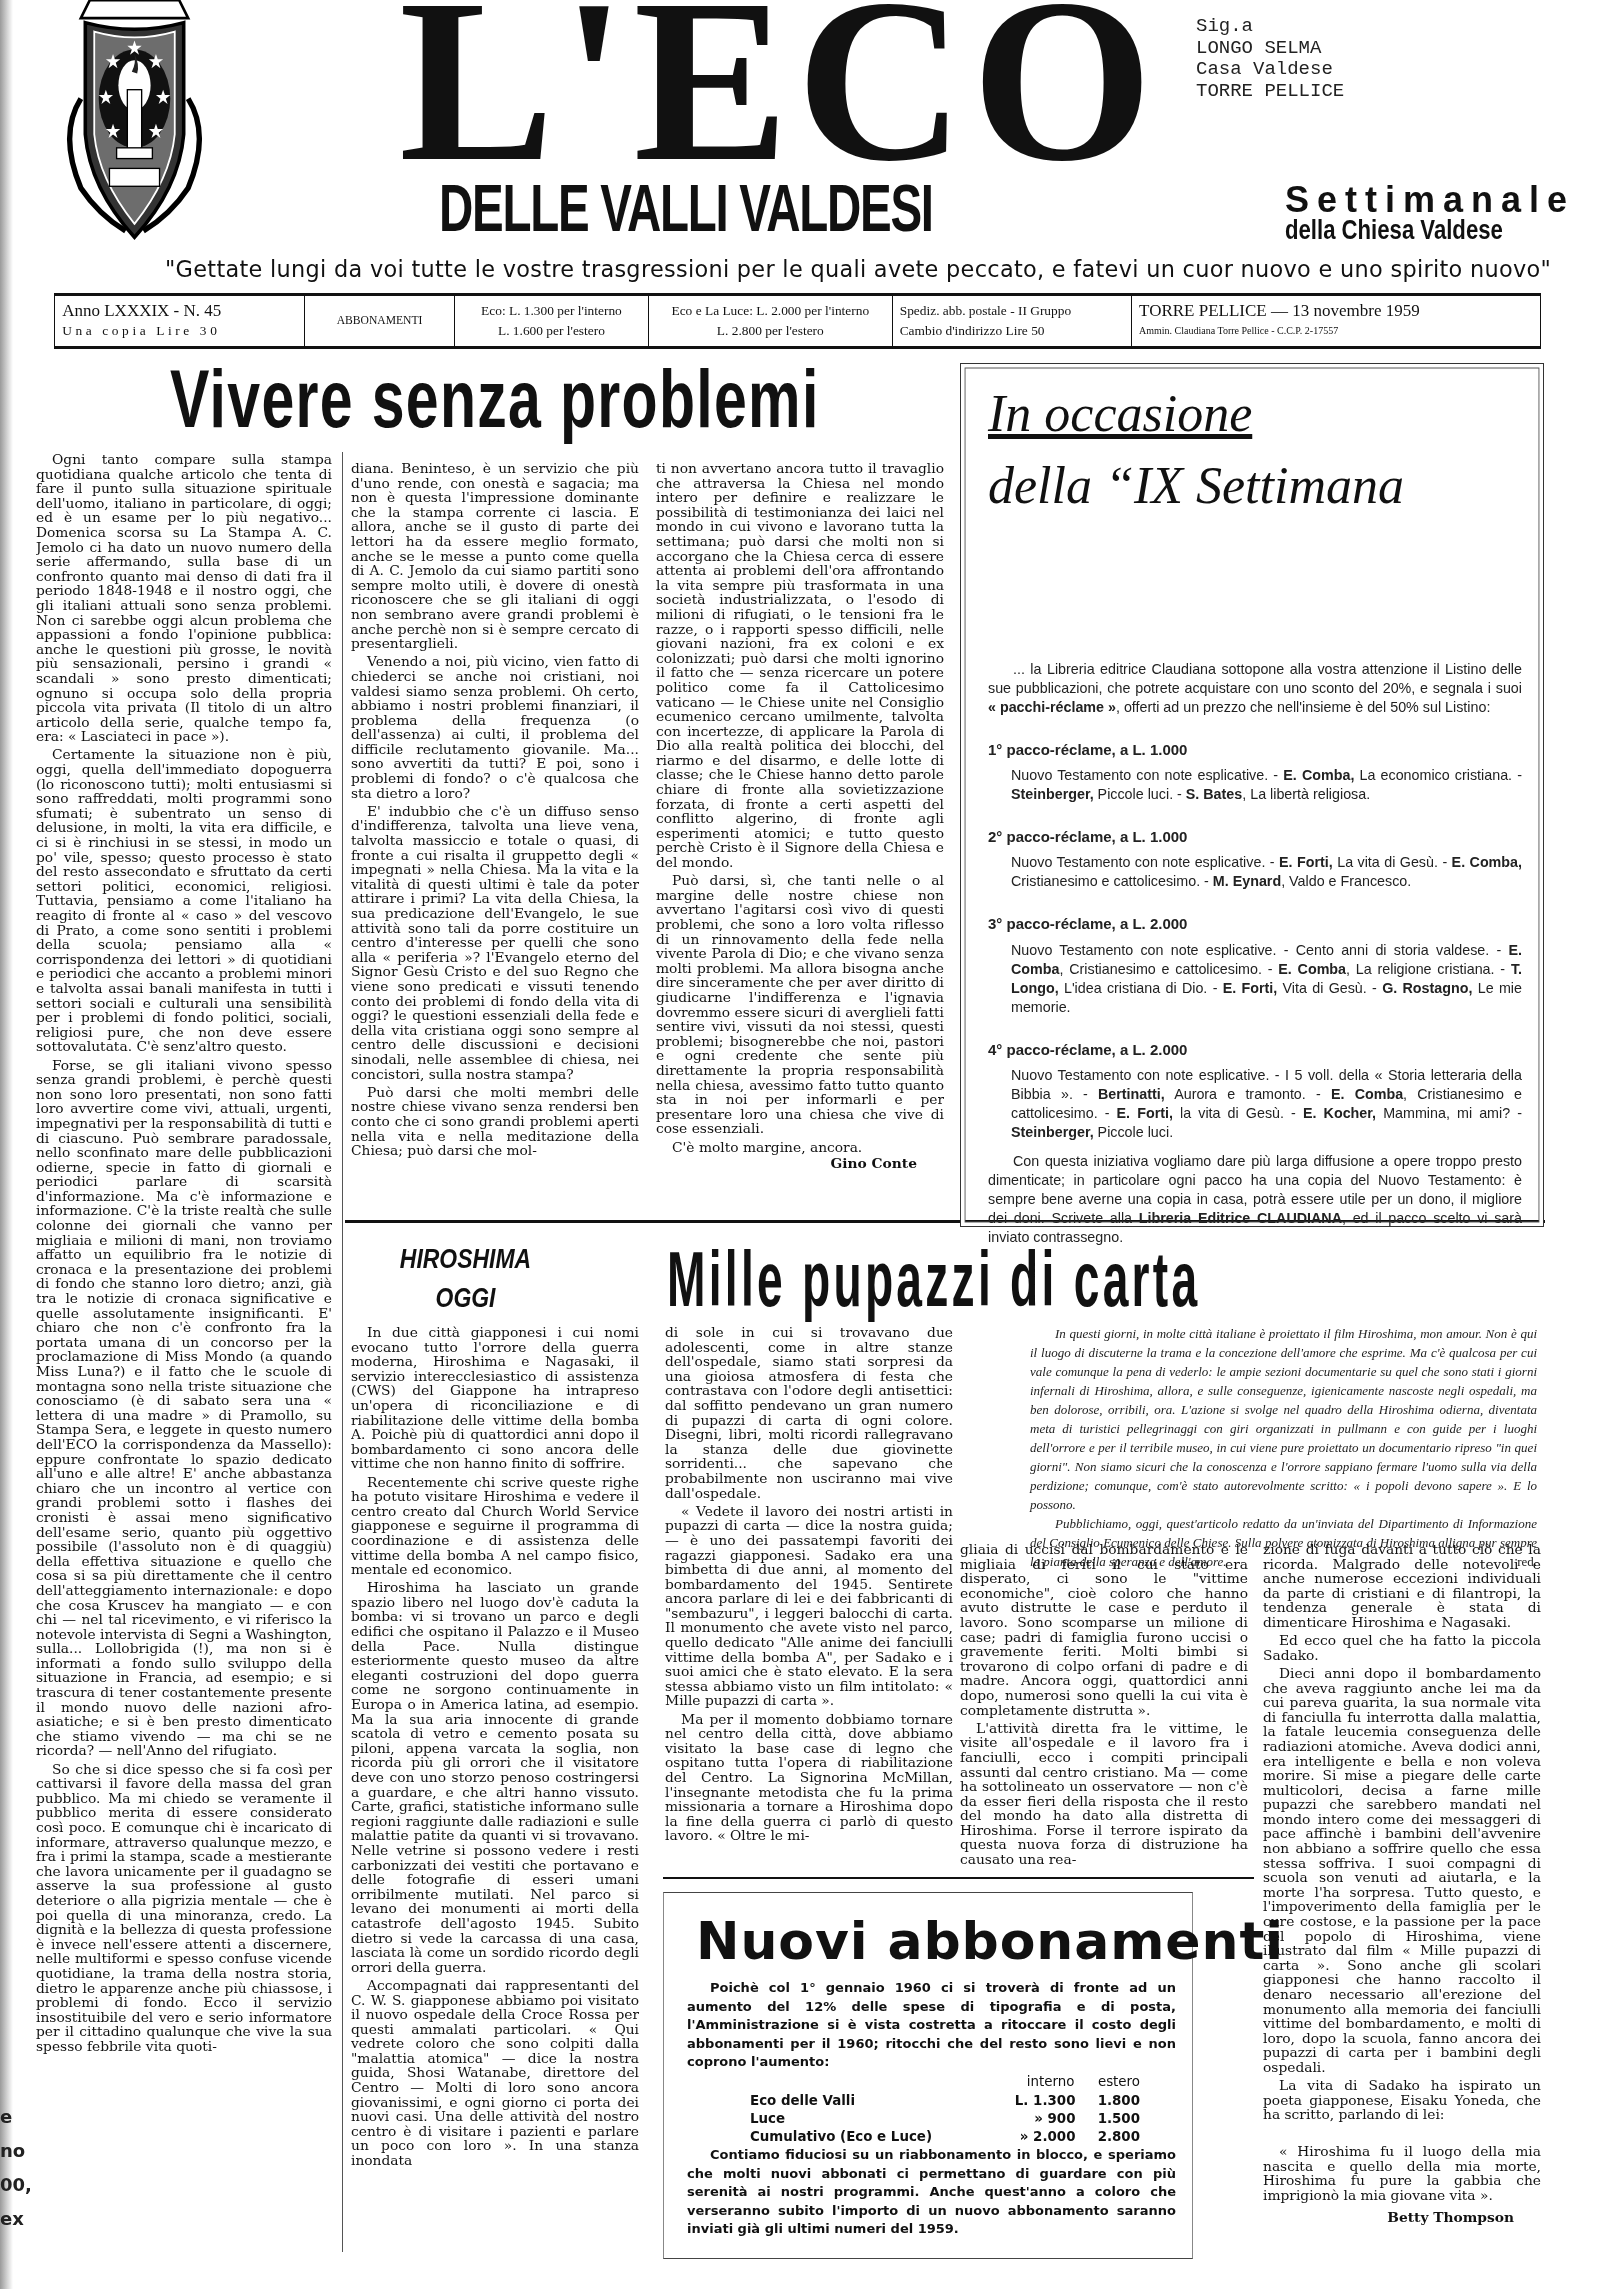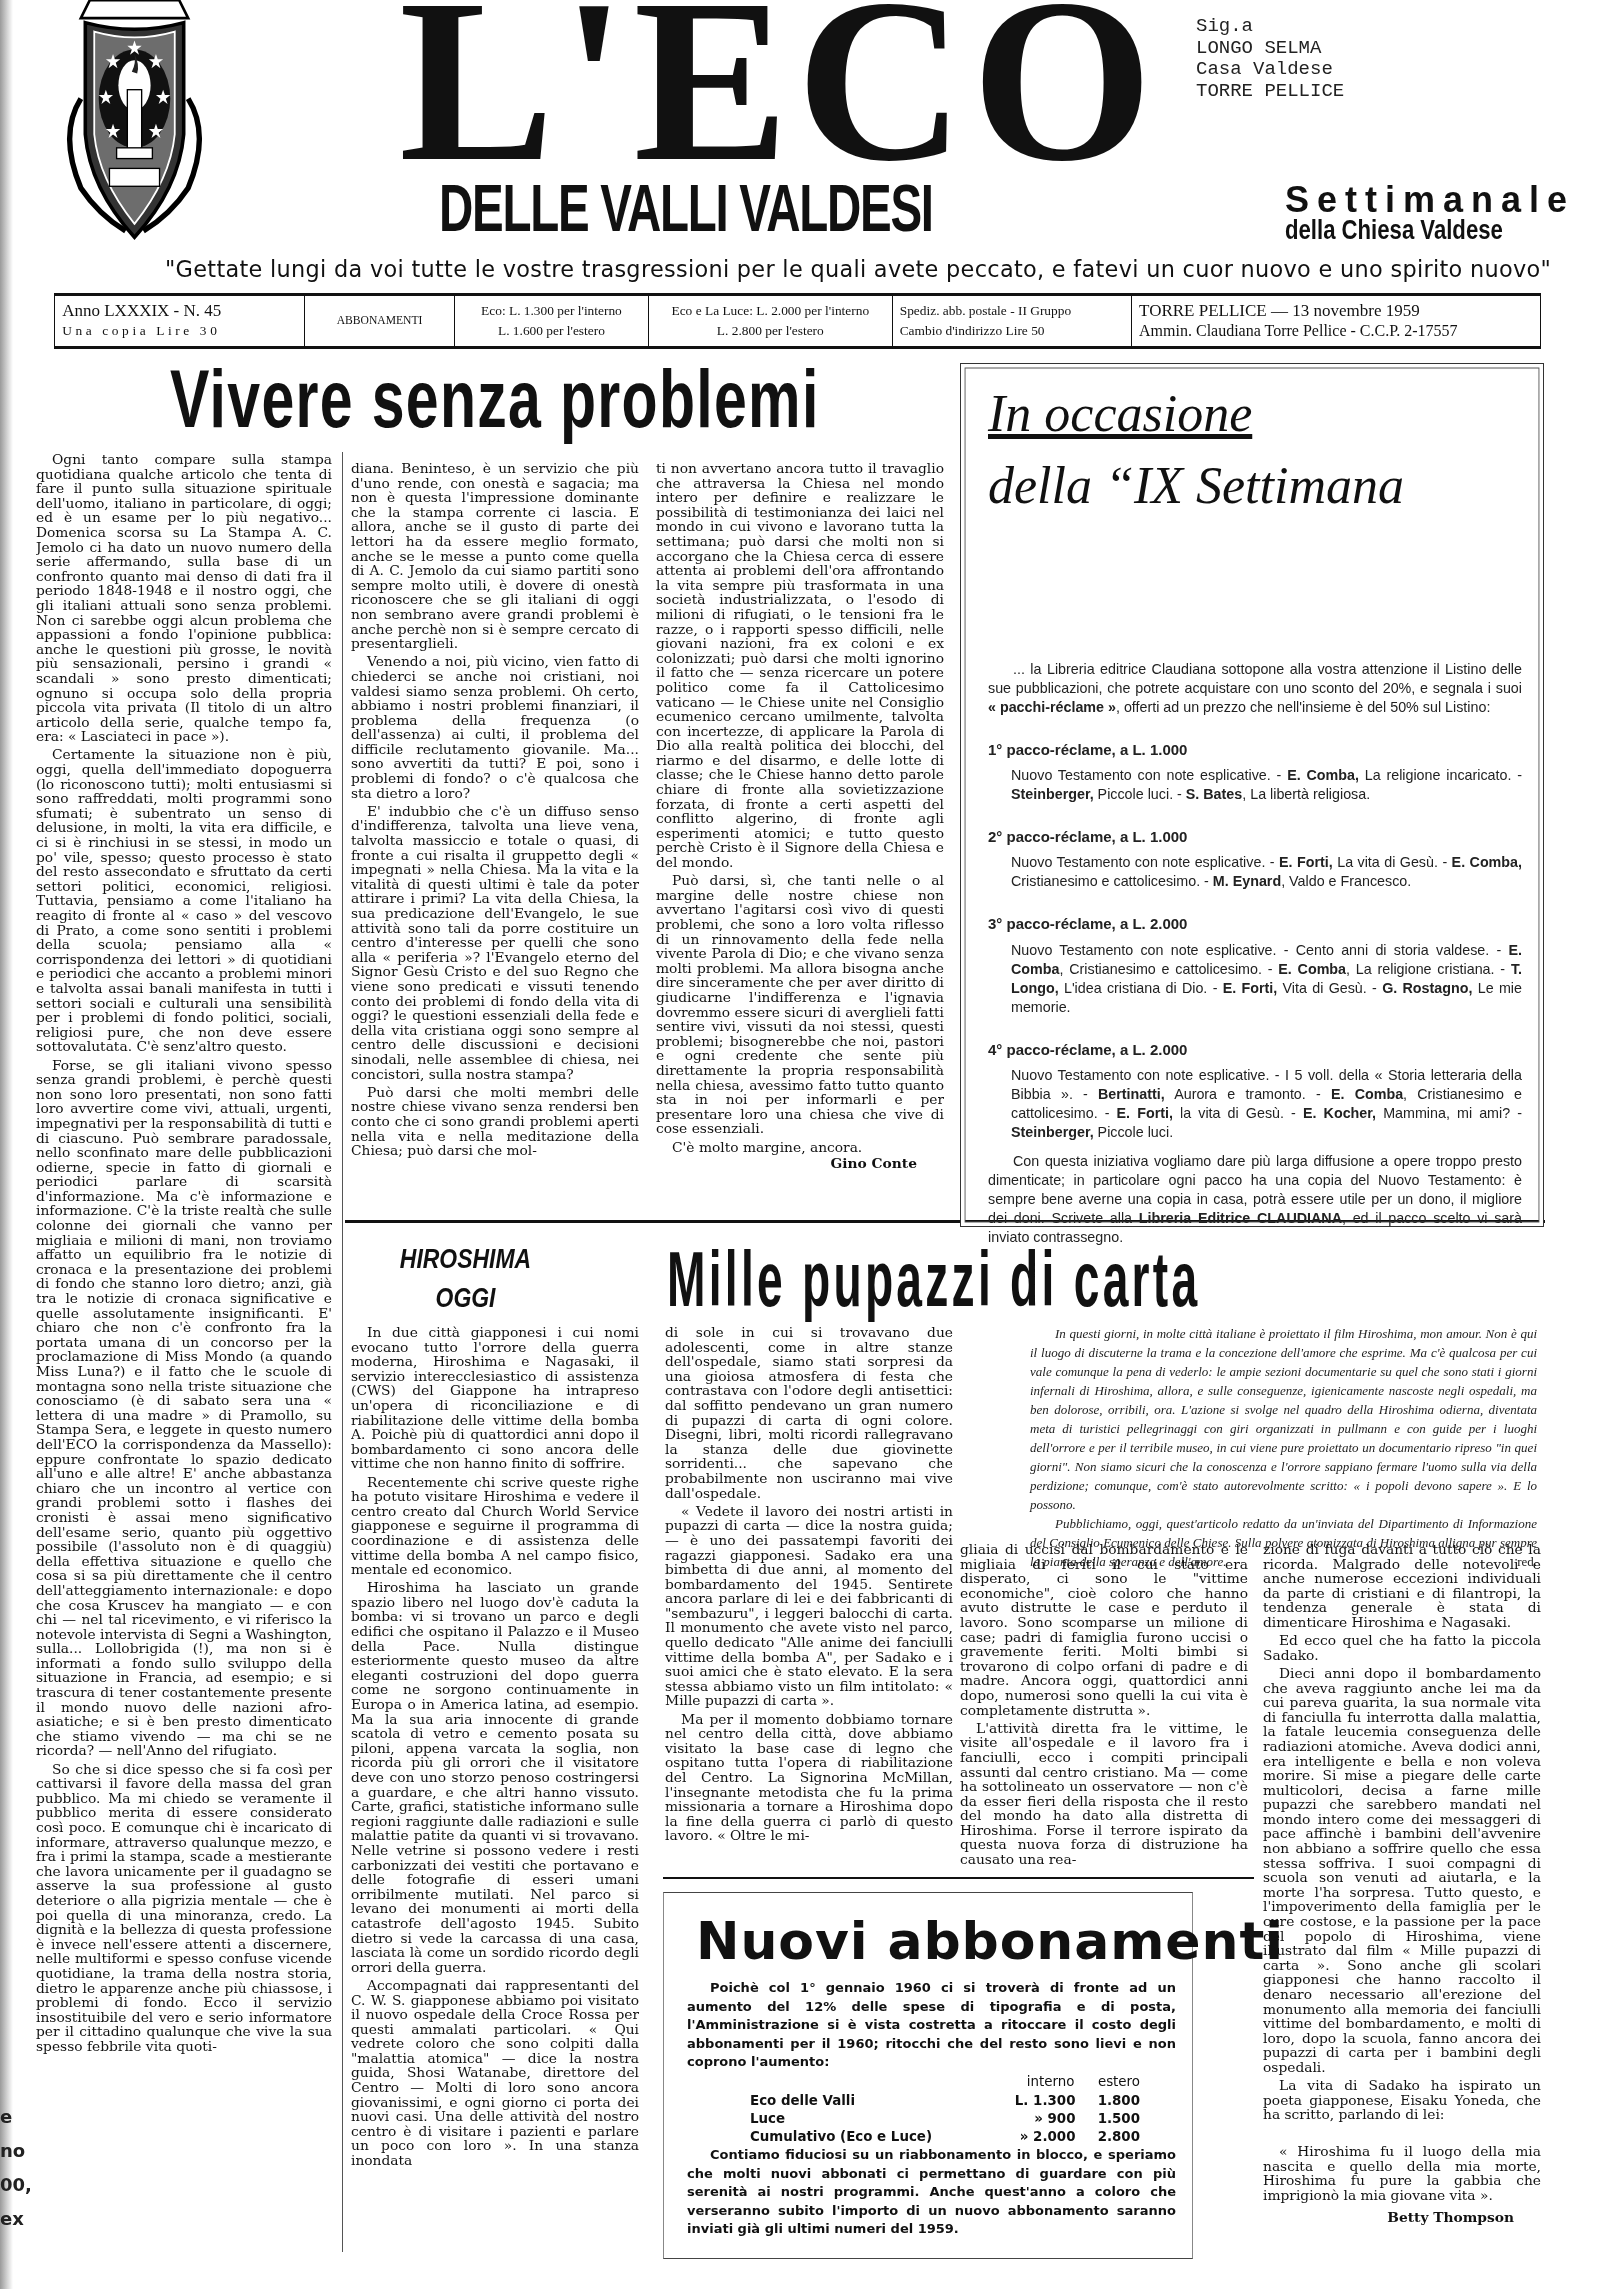--- a/index.html
+++ b/index.html
@@ -119,21 +119,21 @@
   <div class="cell" style="width:228px; align-items:center;">
     <span>Eco e La Luce: L. 2.000 per l'interno</span>
     <span>L. 2.800 per l'estero</span>
   </div>
   <div class="cell" style="width:224px">
     <span>Spediz. abb. postale - II Gruppo</span>
     <span>Cambio d'indirizzo Lire 50</span>
   </div>
   <div class="cell" style="flex:1">
     <span class="big">TORRE PELLICE — 13 novembre 1959</span>
-    <span style="font-size:16px">Ammin. Claudiana Torre Pellice - C.C.P. 2-17557</span>
+    <span style="font-size:10px">Ammin. Claudiana Torre Pellice - C.C.P. 2-17557</span>
   </div>
 </div>
 
 <div class="abs h-vivere">Vivere senza problemi</div>
 
 <div class="abs col" style="left:36px; top:452px; width:296px; height:1809px;">
   <p>Ogni tanto compare sulla stampa quotidiana qualche articolo che tenta di fare il punto sulla situazione spirituale dell'uomo, italiano in particolare, di oggi; ed è un esame per lo più negativo... Domenica scorsa su La Stampa A. C. Jemolo ci ha dato un nuovo numero della serie affermando, sulla base di un confronto quanto mai denso di dati fra il periodo 1848-1948 e il nostro oggi, che gli italiani attuali sono senza problemi. Non ci sarebbe oggi alcun problema che appassioni a fondo l'opinione pubblica: anche le questioni più grosse, le novità più sensazionali, persino i grandi « scandali » sono presto dimenticati; ognuno si occupa solo della propria piccola vita privata (Il titolo di un altro articolo della serie, qualche tempo fa, era: « Lasciateci in pace »).</p>
   <p>Certamente la situazione non è più, oggi, quella dell'immediato dopoguerra (lo riconoscono tutti); molti entusiasmi si sono raffreddati, molti programmi sono sfumati; è subentrato un senso di delusione, in molti, la vita era difficile, e ci si è rinchiusi in se stessi, in modo un po' vile, spesso; questo processo è stato del resto assecondato e sfruttato da certi settori politici, economici, religiosi. Tuttavia, pensiamo a come l'italiano ha reagito di fronte al « caso » del vescovo di Prato, a come sono sentiti i problemi della scuola; pensiamo alla « corrispondenza dei lettori » di quotidiani e periodici che accanto a problemi minori e talvolta assai banali manifesta in tutti i settori sociali e culturali una sensibilità per i problemi di fondo politici, sociali, religiosi pure, che non deve essere sottovalutata. C'è senz'altro questo.</p>
   <p>Forse, se gli italiani vivono spesso senza grandi problemi, è perchè questi non sono loro presentati, non sono fatti loro avvertire come vivi, attuali, urgenti, impegnativi per la responsabilità di tutti e di ciascuno. Può sembrare paradossale, nello sconfinato mare delle pubblicazioni odierne, specie in fatto di giornali e periodici parlare di scarsità d'informazione. Ma c'è informazione e informazione. C'è la triste realtà che sulle colonne dei giornali che vanno per migliaia e milioni di mani, non troviamo affatto un equilibrio fra le notizie di cronaca e la presentazione dei problemi di fondo che stanno loro dietro; anzi, già tra le notizie di cronaca significative e quelle assolutamente insignificanti. E' chiaro che non c'è confronto fra la portata umana di un concorso per la proclamazione di Miss Mondo (a quando Miss Luna?) e il fatto che le scuole di montagna sono nella triste situazione che conosciamo (è di sabato sera una « lettera di una madre » di Pramollo, su Stampa Sera, e leggete in questo numero dell'ECO la corrispondenza da Massello): eppure confrontate lo spazio dedicato all'uno e alle altre! E' anche abbastanza chiaro che un incontro al vertice con grandi problemi sotto i flashes dei cronisti è assai meno significativo dell'esame serio, quanto più oggettivo possibile (l'assoluto non è di quaggiù) della effettiva situazione e quello che cosa si sa più direttamente che il centro dell'atteggiamento internazionale: e dopo che cosa Kruscev ha mangiato — e con chi — nel tal ricevimento, e vi riferisco la notevole intervista di Segni a Washington, sulla... Lollobrigida (!), ma non si è informati a fondo sullo sviluppo della situazione in Francia, ad esempio; e si trascura di tener costantemente presente il mondo nuovo delle nazioni afro-asiatiche; e si è ben presto dimenticato che stiamo vivendo — ma chi se ne ricorda? — nell'Anno del rifugiato.</p>
   <p>So che si dice spesso che si fa così per cattivarsi il favore della massa del gran pubblico. Ma mi chiedo se veramente il pubblico merita di essere considerato così poco. E comunque chi è incaricato di informare, attraverso qualunque mezzo, e fra i primi la stampa, scade a mestierante che lavora unicamente per il guadagno se asserve la sua professione al gusto deteriore o alla pigrizia mentale — che è poi quella di una minoranza, credo. La dignità e la bellezza di questa professione è invece nell'essere attenti a discernere, nelle multiformi e spesso confuse vicende quotidiane, la trama della nostra storia, dietro le apparenze anche più chiassose, i problemi di fondo. Ecco il servizio insostituibile del vero e serio informatore per il cittadino qualunque che vive la sua spesso febbrile vita quoti-</p>
@@ -156,21 +156,21 @@
 
 <div class="abs rule" style="left:345px; top:1220px; width:1200px;"></div>
 
 <div class="abs adbox">
   <div class="ad-h" style="left:27px; top:18px;text-decoration:underline;">In occasione</div>
   <div class="ad-h" style="left:27px; top:90px; white-space:nowrap;">della “IX Settimana</div>
   <div class="ad-body">
     <div class="intro"><span>... la Libreria editrice Claudiana sottopone alla vostra attenzione il Listino delle sue pubblicazioni, che potrete acquistare con uno sconto del 20%, e segnala i suoi </span><b>« pacchi-réclame »</b><span>, offerti ad un prezzo che nell'insieme è del 50% sul Listino:</span></div>
     <div id="packages">
         <div class="pack-h">1° pacco-réclame, a L. 1.000</div>
-        <div class="pack-t"><span>Nuovo Testamento con note esplicative. - </span><b>E. Comba,</b><span> La religione incaricato. - </span><b>Steinberger,</b><span> Piccole luci. - </span><b>S. Bates</b><span>, La libertà religiosa.</span></div>
+        <div class="pack-t"><span>Nuovo Testamento con note esplicative. - </span><b>E. Comba,</b><span> La economico cristiana. - </span><b>Steinberger,</b><span> Piccole luci. - </span><b>S. Bates</b><span>, La libertà religiosa.</span></div>
         <div class="pack-h">2° pacco-réclame, a L. 1.000</div>
         <div class="pack-t"><span>Nuovo Testamento con note esplicative. - </span><b>E. Forti,</b><span> La vita di Gesù. - </span><b>E. Comba,</b><span> Cristianesimo e cattolicesimo. - </span><b>M. Eynard</b><span>, Valdo e Francesco.</span></div>
         <div class="pack-h">3° pacco-réclame, a L. 2.000</div>
         <div class="pack-t"><span>Nuovo Testamento con note esplicative. - Cento anni di storia valdese. - </span><b>E. Comba</b><span>, Cristianesimo e cattolicesimo. - </span><b>E. Comba</b><span>, La religione cristiana. - </span><b>T. Longo,</b><span> L'idea cristiana di Dio. - </span><b>E. Forti,</b><span> Vita di Gesù. - </span><b>G. Rostagno,</b><span> Le mie memorie.</span></div>
         <div class="pack-h">4° pacco-réclame, a L. 2.000</div>
         <div class="pack-t"><span>Nuovo Testamento con note esplicative. - I 5 voll. della « Storia letteraria della Bibbia ». - </span><b>Bertinatti,</b><span> Aurora e tramonto. - </span><b>E. Comba</b><span>, Cristianesimo e cattolicesimo. - </span><b>E. Forti,</b><span> la vita di Gesù. - </span><b>E. Kocher,</b><span> Mammina, mi ami? - </span><b>Steinberger,</b><span> Piccole luci.</span></div>
       </div>
     <div class="closing"><span>Con questa iniziativa vogliamo dare più larga diffusione a opere troppo presto dimenticate; in particolare ogni pacco ha una copia del Nuovo Testamento: è sempre bene averne una copia in casa, potrà essere utile per un dono, il migliore dei doni. Scrivete alla </span><b>Libreria Editrice CLAUDIANA</b><span>, ed il pacco scelto vi sarà inviato contrassegno.</span></div>
   </div>
 </div>

